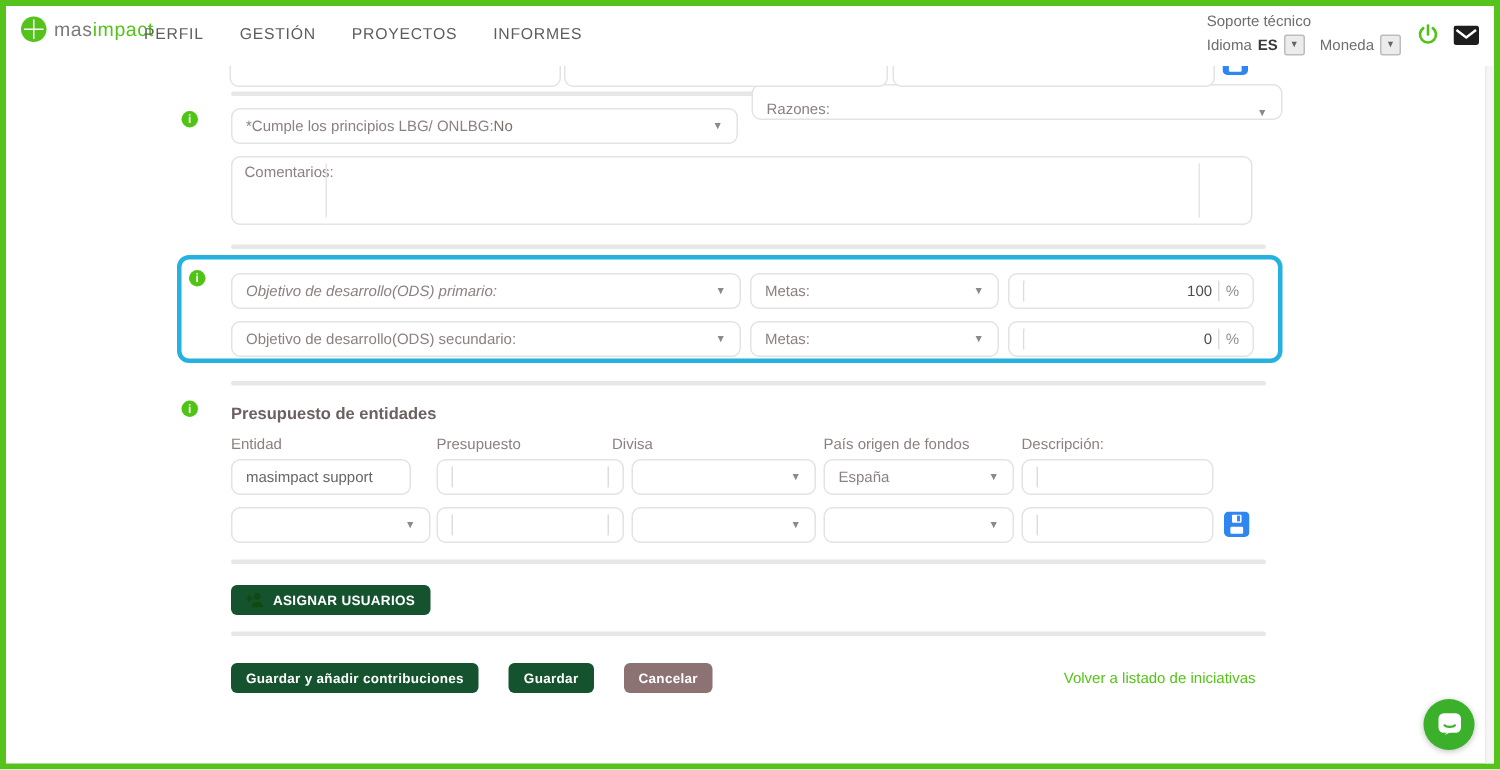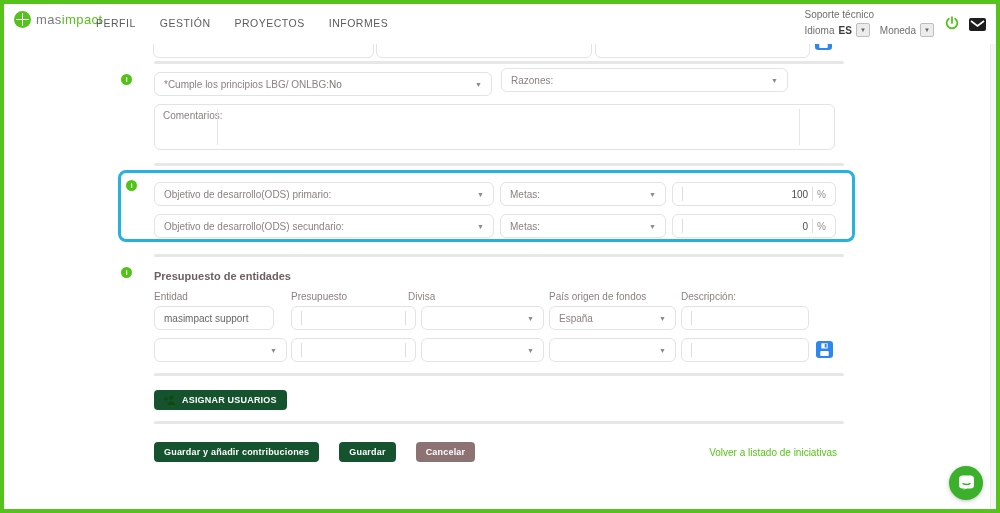--- a/index.html
+++ b/index.html
@@ -134,39 +134,39 @@
   </div>
 
   <div class="divider" style="top:57px;"></div>
 
   <div class="info-icon" style="left:117px; top:70px;"></div>
   <div class="box drop" style="left:150px; top:68px; width:338px;">
     <span>*Cumple los principios LBG/ ONLBG:</span>
     <span class="val">No</span>
     <span class="chev">▼</span>
   </div>
-  <div class="box drop" style="left:497px; top:64px; width:287px;">
+  <div class="box drop" style="left:497px; top:52px; width:354px;align-items:flex-end;">
     <span>Razones:</span>
     <span class="chev">▼</span>
   </div>
 
   <div class="comments">
     <div class="lbl">Comentarios:</div>
     <div class="sep"></div>
     <textarea style=""></textarea>
     <div class="sep"></div>
     <div class="tail"></div>
   </div>
 
   <div class="divider" style="top:159px;"></div>
 
   <div class="highlight"></div>
   <div class="info-icon" style="left:122px; top:176px;"></div>
 
-  <div class="box drop" style="left:150px; top:178px; width:340px;">
+  <div class="box drop" style="left:150px; top:178px; width:340px;font-style:italic;">
     <span>Objetivo de desarrollo(ODS) primario:</span>
     <span class="chev">▼</span>
   </div>
   <div class="box drop" style="left:496px; top:178px; width:166px;">
     <span>Metas:</span>
     <span class="chev">▼</span>
   </div>
   <div class="box pctbox" style="left:668px; top:178px; width:164px;">
     <span class="vline"></span>
     <input value="100" style="">

